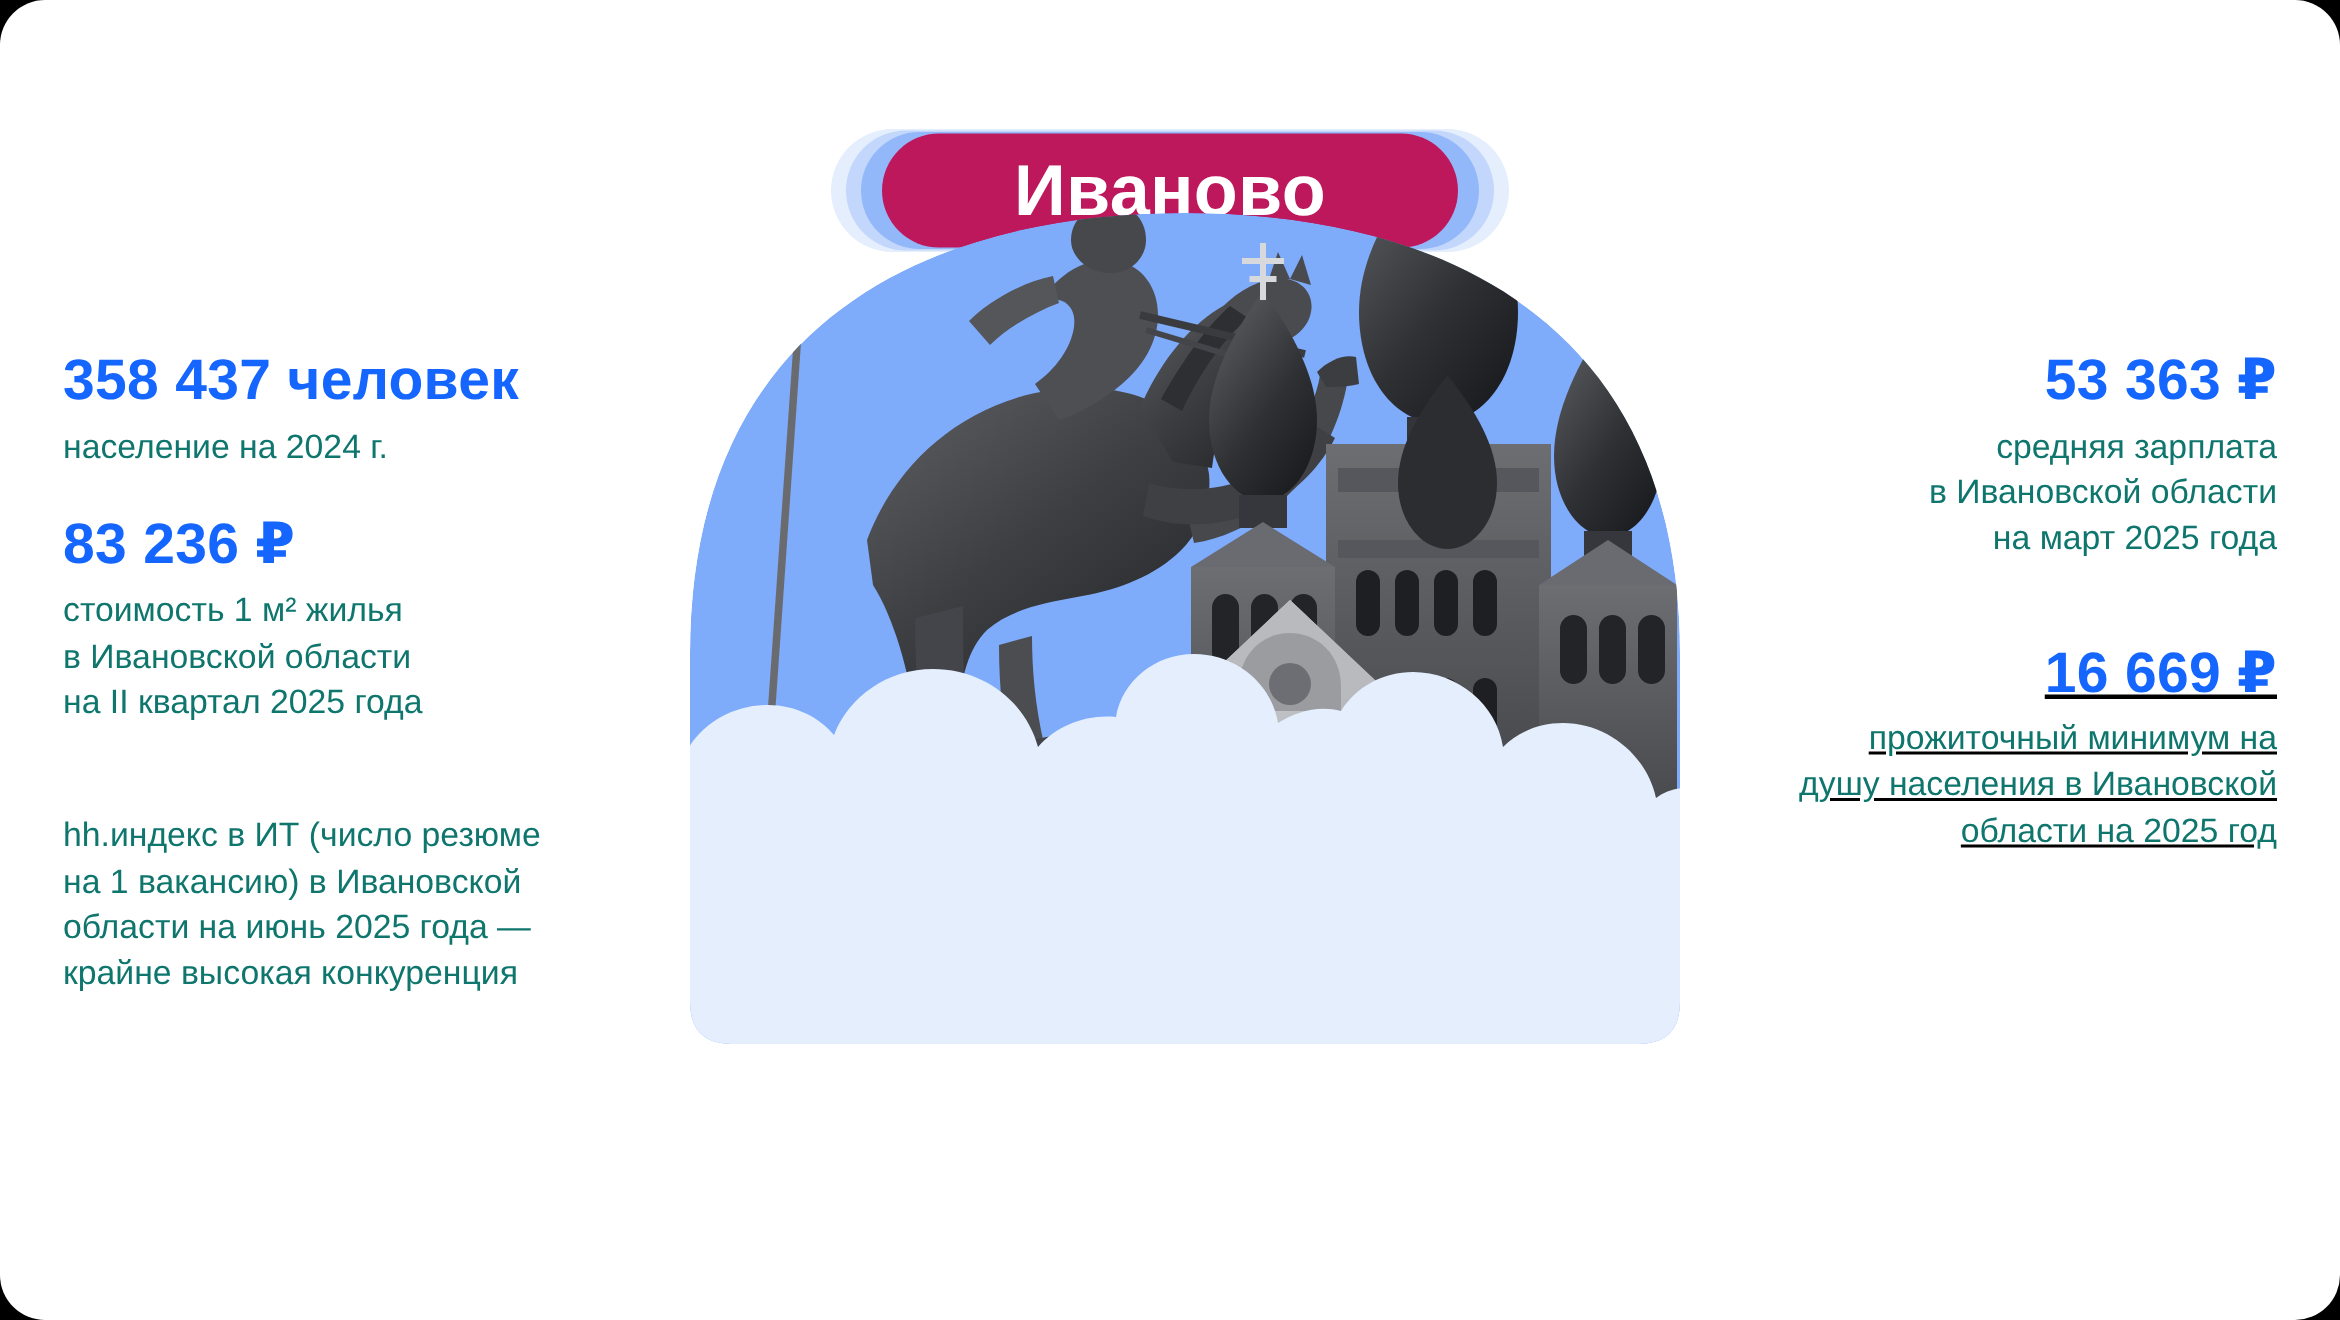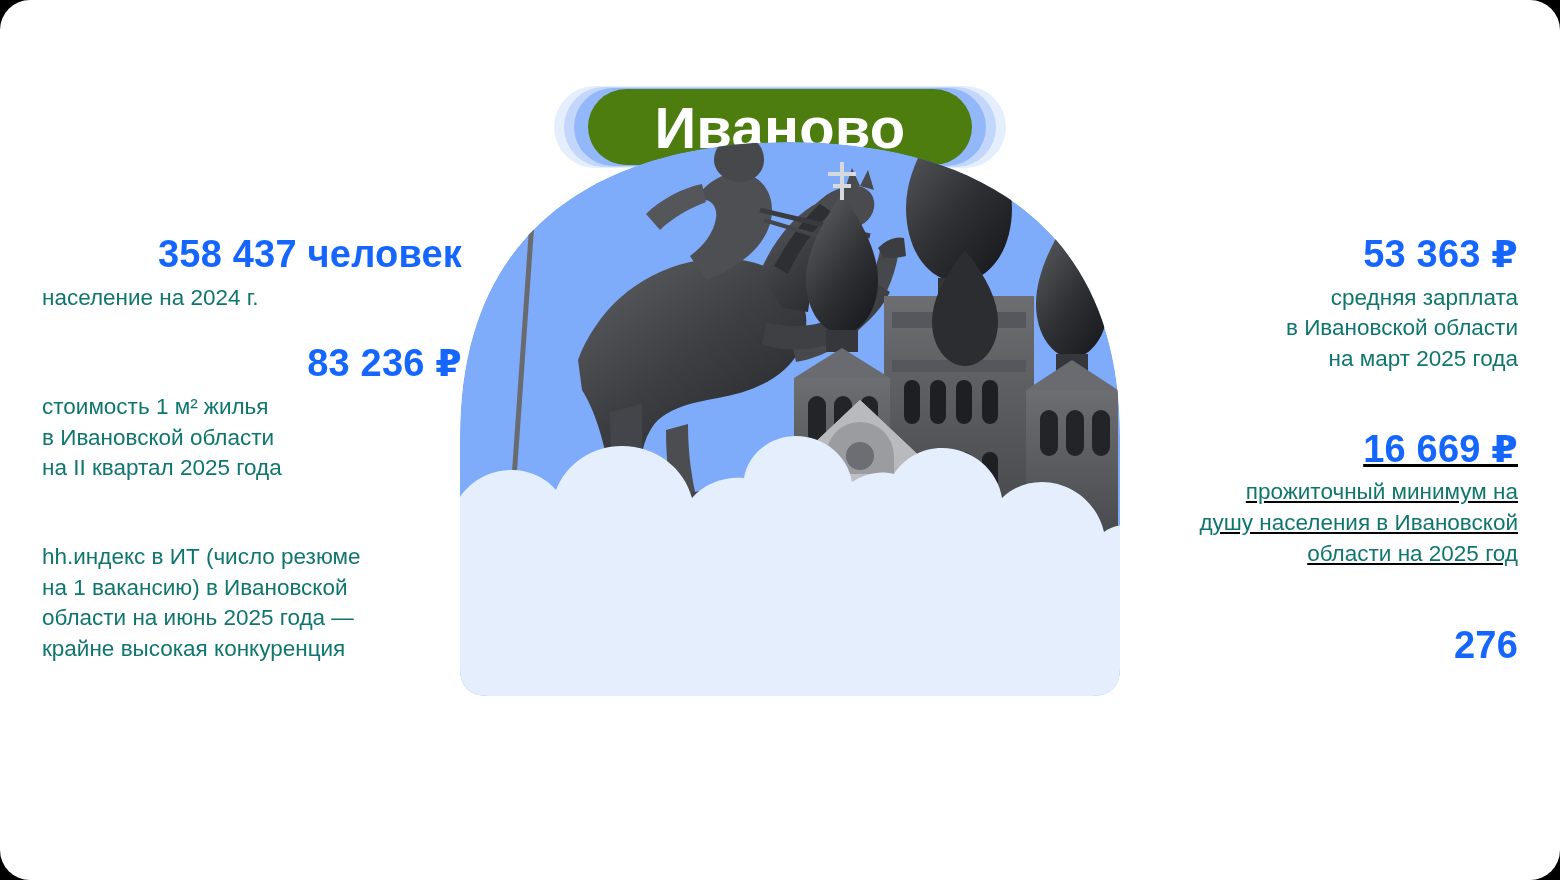--- a/index.html
+++ b/index.html
@@ -29,28 +29,28 @@
   .halo{
     position:absolute;top:50%;left:50%;
     transform:translate(-50%,-50%);
     border-radius:999px;
   }
   .halo.h3{width:452px;height:82px;background:#e4eefd;}
   .halo.h2{width:432px;height:80px;background:#c2d7fb;}
   .halo.h1{width:412px;height:78px;background:#93b8fa;}
   .badge{
     position:relative;
-    background:#4d7c0f;
+    background:#be185d;
     color:#ffffff;
     border-radius:999px;
     padding:0 52px;
     height:76px;
     min-width:280px;
     display:flex;align-items:center;justify-content:center;
-    font-size:58px;font-weight:700;letter-spacing:.2px;
+    font-size:48px;font-weight:700;letter-spacing:.2px;
     white-space:nowrap;
     pointer-events:auto;
   }
 
   
   .illustration{
     position:absolute;
     left:460px;top:60px;
     width:660px;height:636px;
   }
@@ -68,21 +68,20 @@
   .stat{margin-bottom:0;}
   .stat + .stat{margin-top:46px;}
   .stat .value{
     color:#1566ff;
     font-size:38px;
     font-weight:700;
     line-height:1.18;
     letter-spacing:.2px;
     margin:0 0 6px 0;
     white-space:nowrap;
-    text-align:right;
   }
   .stat .label{
     color:#0f766e;
     font-size:22.5px;
     font-weight:400;
     line-height:1.36;
     margin:0;
     white-space:pre-line;
   }
   .col-left .stat:nth-child(1){margin-bottom:0;}
@@ -341,17 +340,16 @@
     </div>
 
     <div class="stat">
       <p class="value">16 669 ₽</p>
       <p class="label">прожиточный минимум на
 душу населения в Ивановской
 области на 2025 год</p>
     </div>
 
     <div class="stat">
-      <p class="value">276</p>
     </div>
   </div>
 
 </div>
 
 </body></html>

